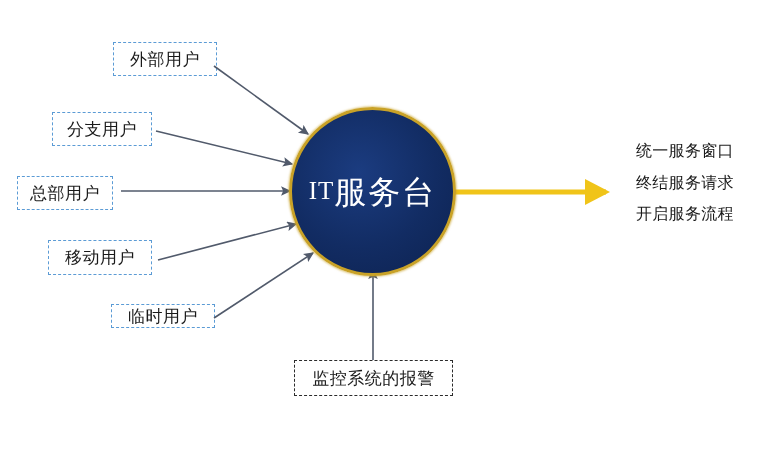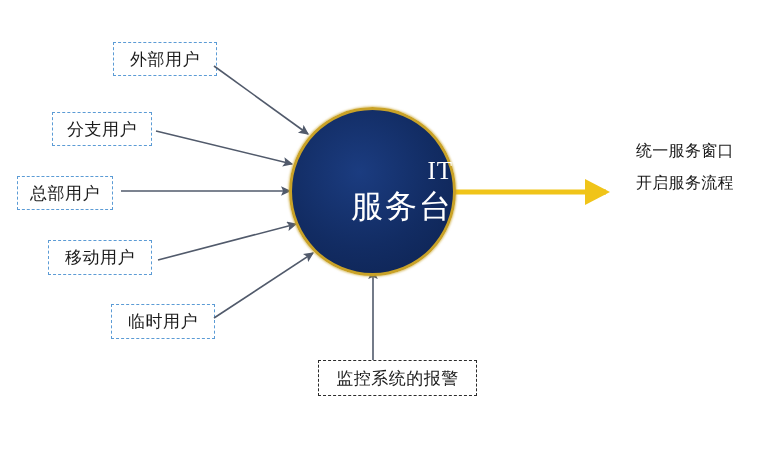--- a/index.html
+++ b/index.html
@@ -28,38 +28,37 @@
     background: transparent;
     color: #1a1a1a;
     font-size: 17px;
     line-height: 1;
     letter-spacing: 0.5px;
     white-space: nowrap;
     text-align: right;
   }
   .label-box.alert {
     border: 1px dashed #2b2b2b;
-    margin-left: 24px;
   }
   
   #hub {
     position: absolute;
     left: 289px;
     top: 107px;
     width: 167px;
     height: 169px;
     box-sizing: border-box;
     border-radius: 50%;
     background: #14306b;
     background: radial-gradient(circle at 42% 38%, #1b3c80 0%, #122c63 55%, #0d2250 100%);
     border: 3px solid #c9a227;
     box-shadow: 0 0 2px 1px rgba(201,162,39,0.55);
     display: flex;
-    flex-direction: column;
-    align-items: flex-end;
+    flex-direction: row;
+    align-items: center;
     justify-content: center;
     z-index: 5;
   }
   #hub .hub-line1 {
     color: #ffffff;
     font-size: 25px;
     line-height: 1.15;
     font-family: "Liberation Serif", "DejaVu Serif", serif;
     letter-spacing: 1px;
   }
@@ -147,32 +146,33 @@
   </div>
 
   <div class="label-box" style="left:17px; top:176px; width:96px; height:34px;">
     <span>总部用户</span>
   </div>
 
   <div class="label-box" style="left:48px; top:240px; width:104px; height:35px;">
     <span>移动用户</span>
   </div>
 
-  <div class="label-box" style="left:111px; top:304px; width:104px; height:35px;">
+  <div class="label-box" style="left:111px; top:304px; width:104px; height:24px;">
     <span>临时用户</span>
   </div>
 
   <div class="label-box alert" style="left:294px; top:360px; width:159px; height:36px;">
     <span>监控系统的报警</span>
   </div>
 
   <div id="hub">
     <div class="hub-line1">IT</div>
     <div class="hub-line2">服务台</div>
   </div>
 
   <div id="outcomes">
     <div class="outcome-line">统一服务窗口</div>
+    <div class="outcome-line">终结服务请求</div>
     <div class="outcome-line">开启服务流程</div>
   </div>
 
 
 </div>
 
 </body></html>

